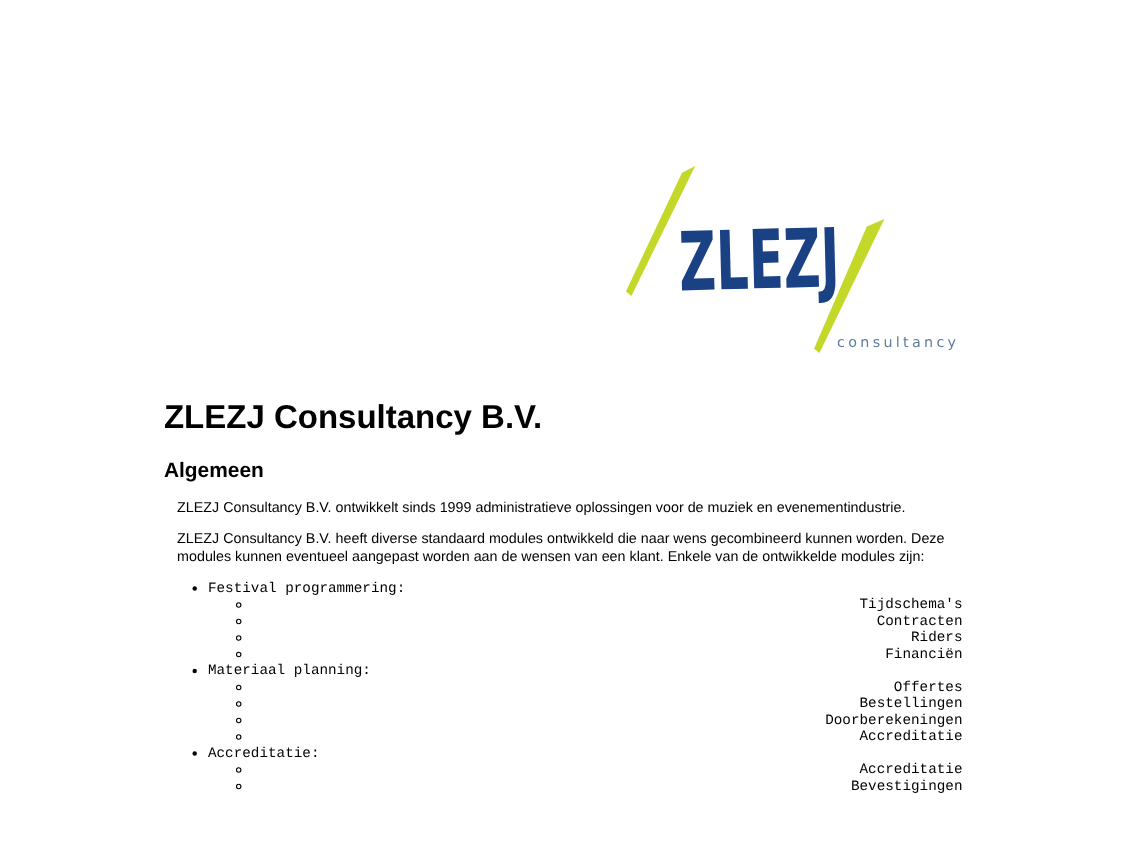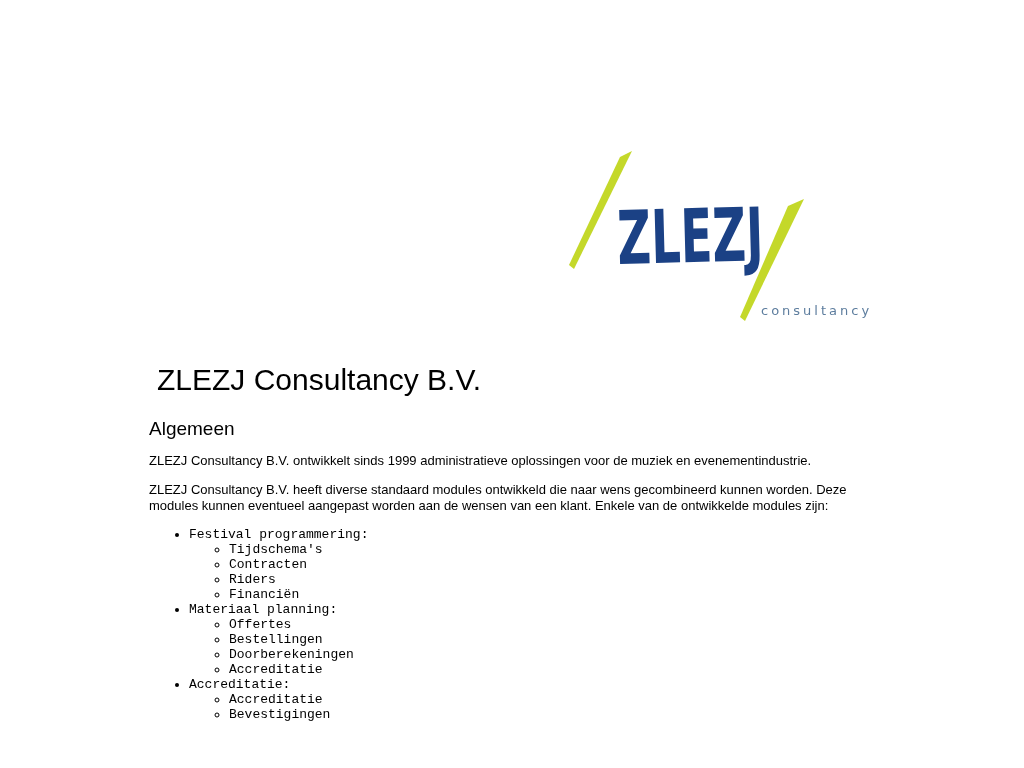--- a/index.html
+++ b/index.html
@@ -25,44 +25,45 @@
     height: 176px;
     text-align: right;
   }
   .logo-wrap svg {
     display: inline-block;
     vertical-align: top;
   }
   h1 {
     font-size: 30px;
     line-height: 1.15;
-    font-weight: normal;
-    margin: 39px 0 0 8px;
+    font-weight: bold;
+    margin: 39px 0 0 0;
   }
   h2 {
     font-size: 19px;
     line-height: 22px;
-    font-weight: normal;
+    font-weight: bold;
     margin: 20px 0 0 0;
   }
   p {
     font-size: 13px;
     line-height: 16px;
-    margin: 13px 0 0 0;
+    margin: 13px 0 0 12px;
   }
   ul.modules {
     margin: 13px 0 0 0;
     padding-left: 40px;
     list-style-type: disc;
     font-family: Liberation Mono, monospace;
   }
   ul.modules ul {
     margin: 0;
     padding-left: 40px;
     list-style-type: circle;
+    text-align: right;
   }
   ul.modules li {
     line-height: 15px;
   }
   .logo-brand-text {
     font-family: "DejaVu Sans", sans-serif;
     font-weight: bold;
   }
   .logo-tagline-text {
     font-family: "DejaVu Sans", sans-serif;

